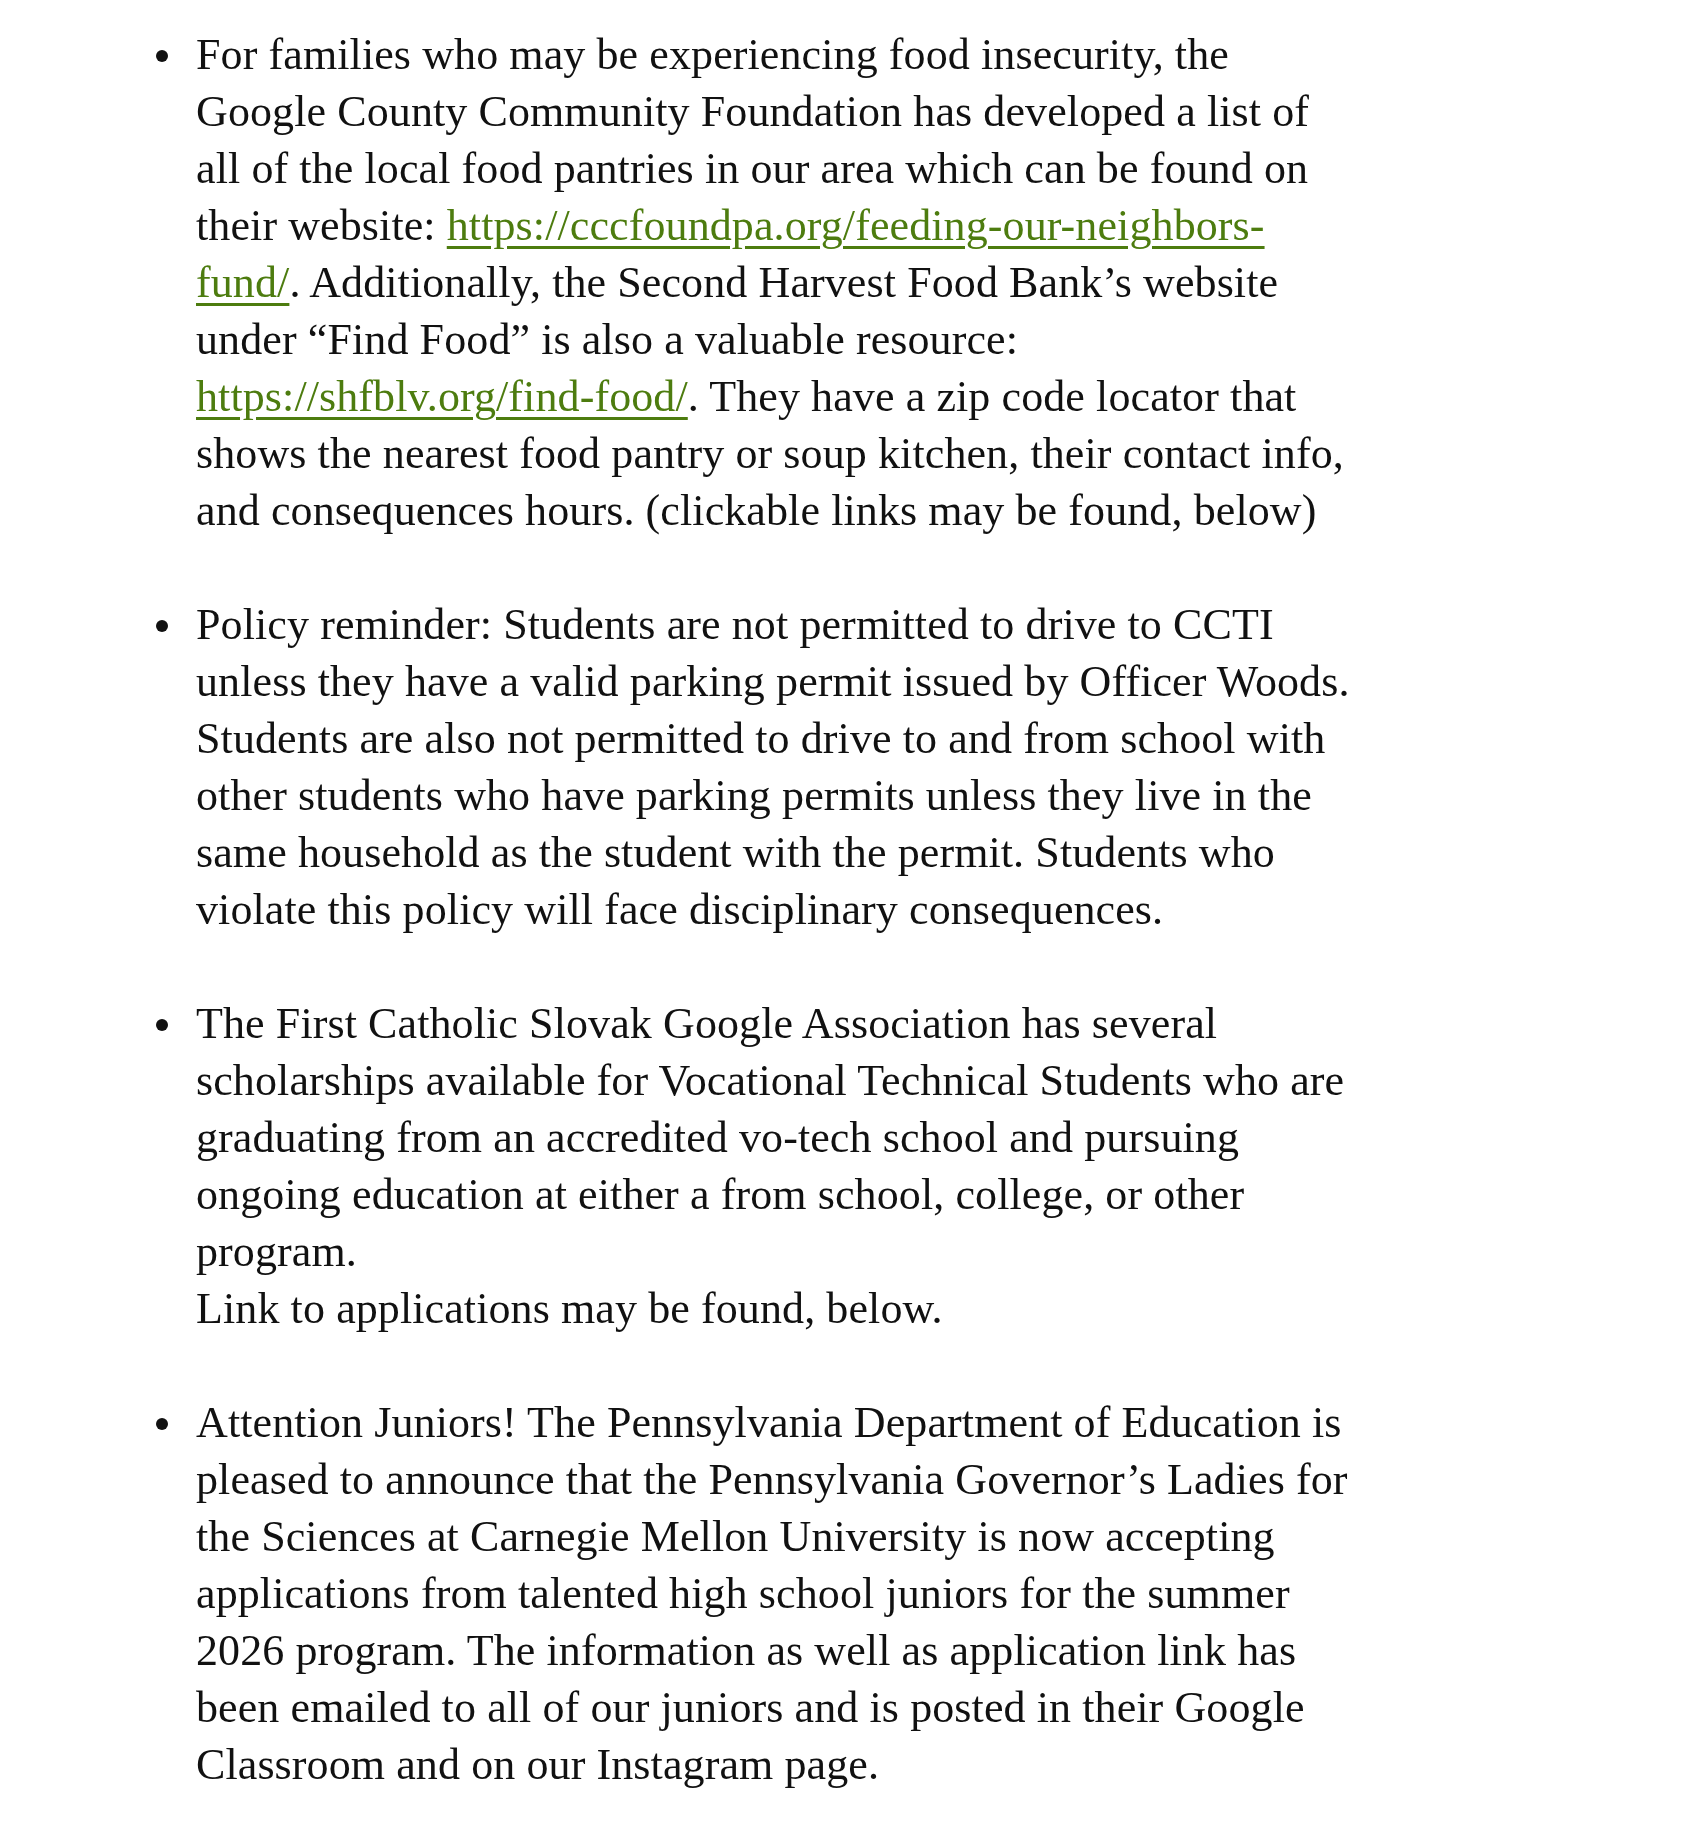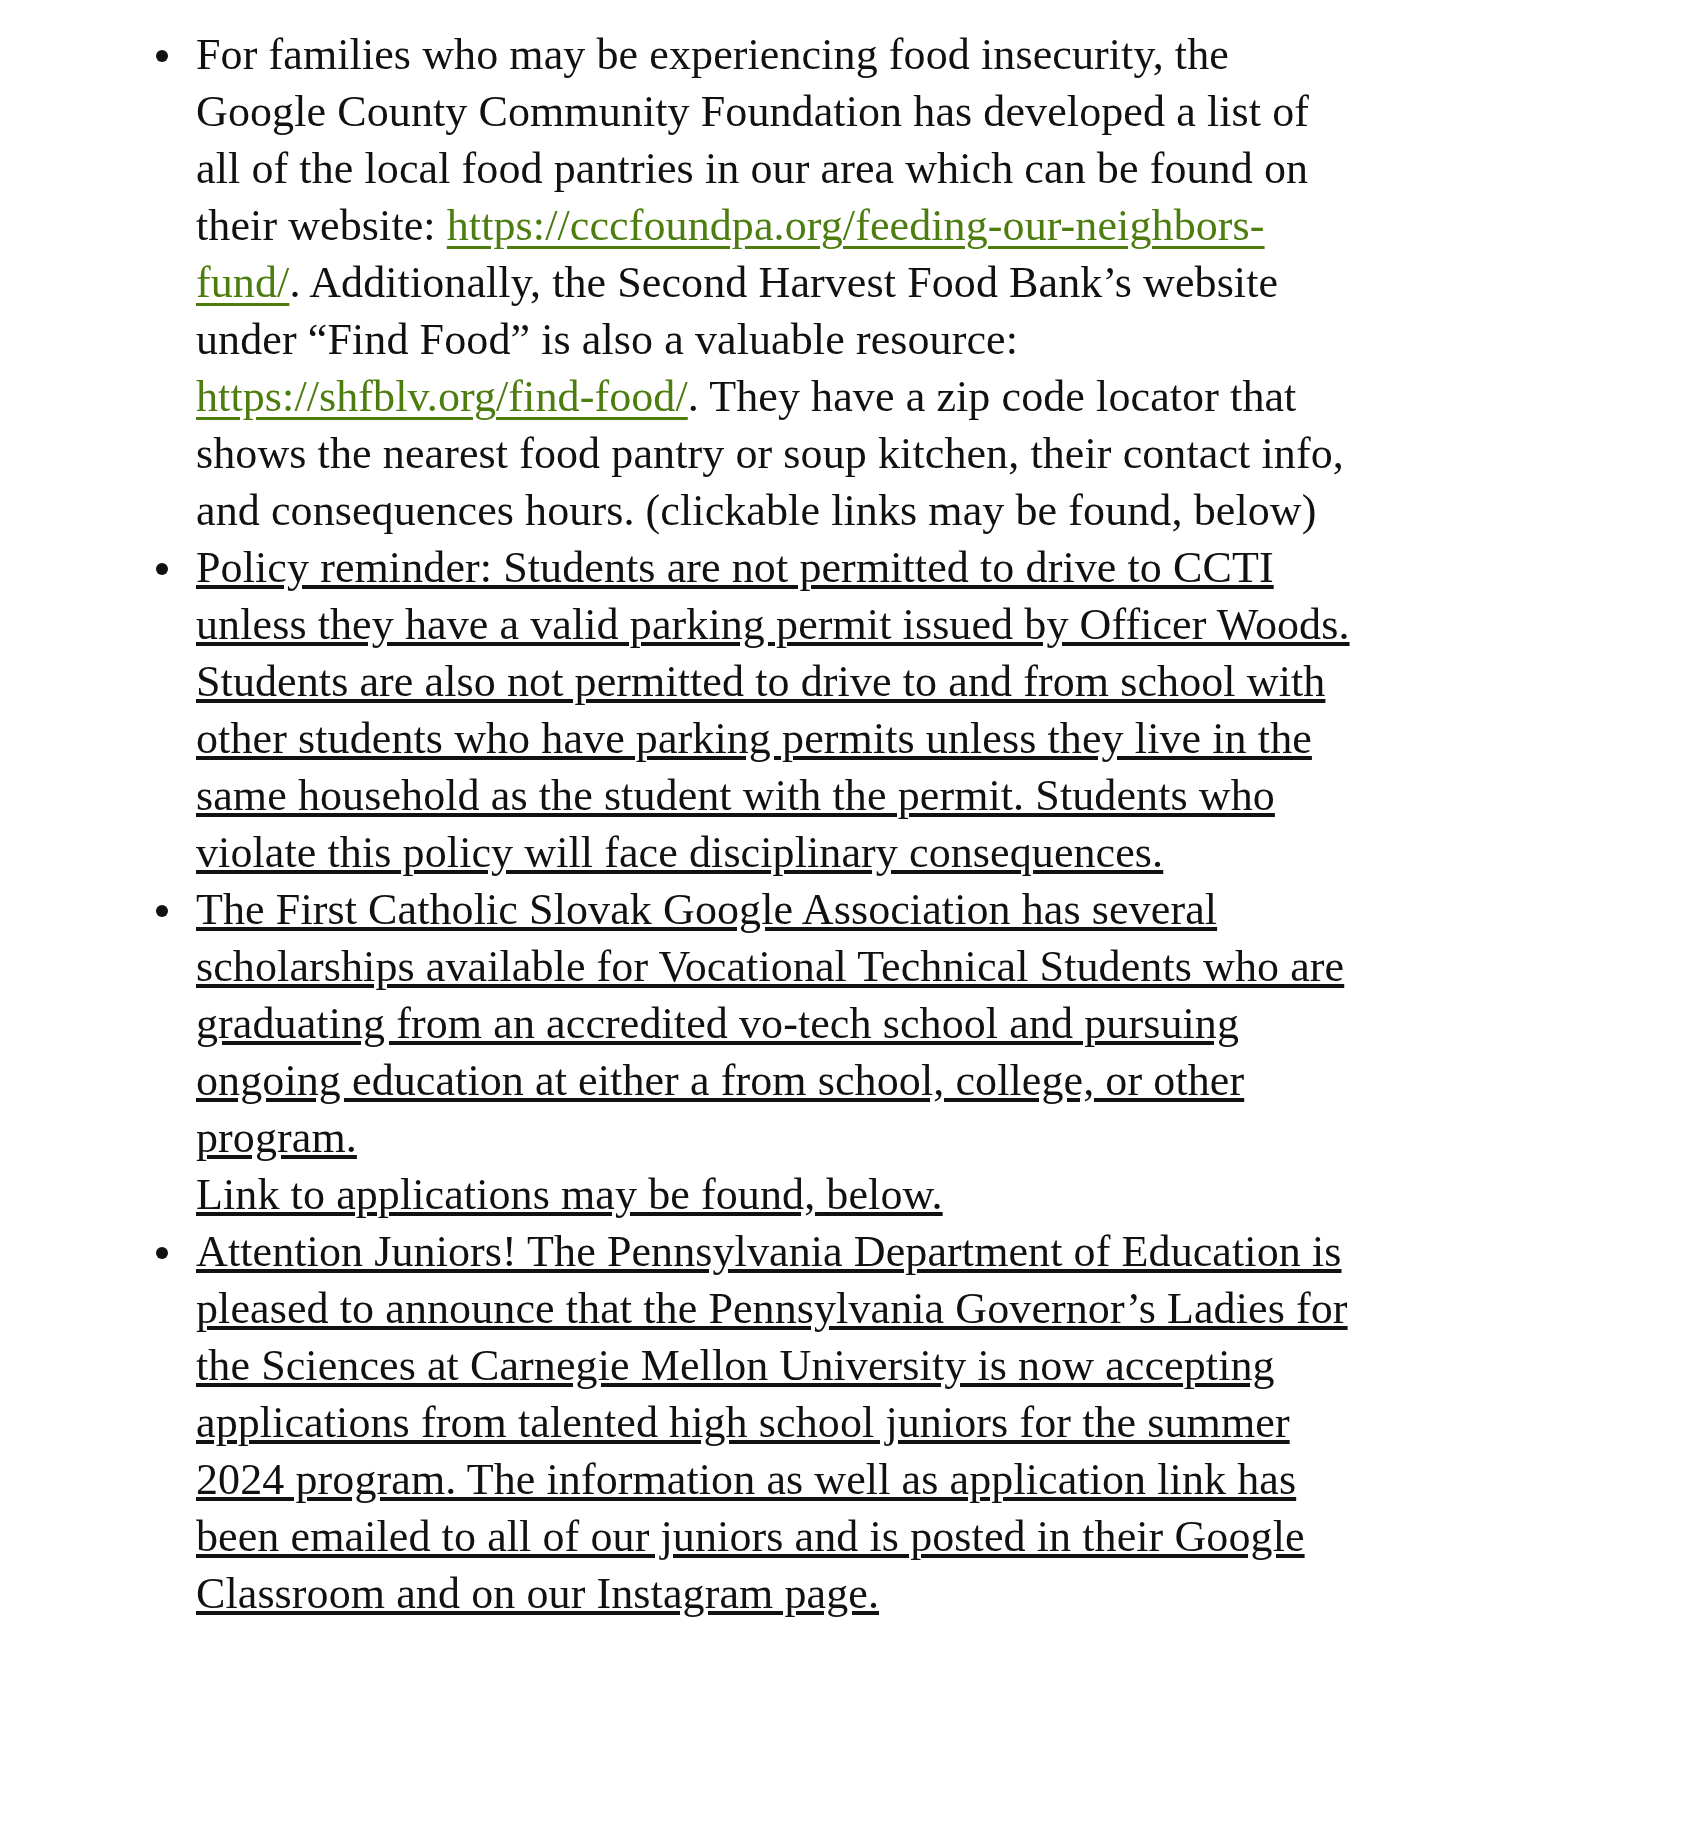--- a/index.html
+++ b/index.html
@@ -32,21 +32,21 @@
       width: 1450px;
     }
     .bullet-item {
       position: relative;
       padding-left: 46px;
       font-size: 44px;
       line-height: 57px;
       letter-spacing: 0.1px;
     }
     .bullet-item + .bullet-item {
-      text-decoration: underline;
+      margin-top: 57px;
     }
     .bullet-dot {
       position: absolute;
       left: 6px;
       top: 24px;
       width: 12px;
       height: 12px;
       border-radius: 50%;
       background: #111111;
     }
@@ -99,19 +99,19 @@
       <span class="line">program.</span>
       <span class="line">Link to applications may be found, below.</span>
     </li>
 
     <li class="bullet-item">
       <span class="bullet-dot"></span>
       <span class="line">Attention Juniors! The Pennsylvania Department of Education is</span>
       <span class="line">pleased to announce that the Pennsylvania Governor’s Ladies for</span>
       <span class="line">the Sciences at Carnegie Mellon University is now accepting</span>
       <span class="line">applications from talented high school juniors for the summer</span>
-      <span class="line">2024 program. The information as well as application link has</span>
+      <span class="line">2026 program. The information as well as application link has</span>
       <span class="line">been emailed to all of our juniors and is posted in their Google</span>
       <span class="line">Classroom and on our Instagram page.</span>
     </li>
 
   </ul>
 </div>
 
 </body></html>

